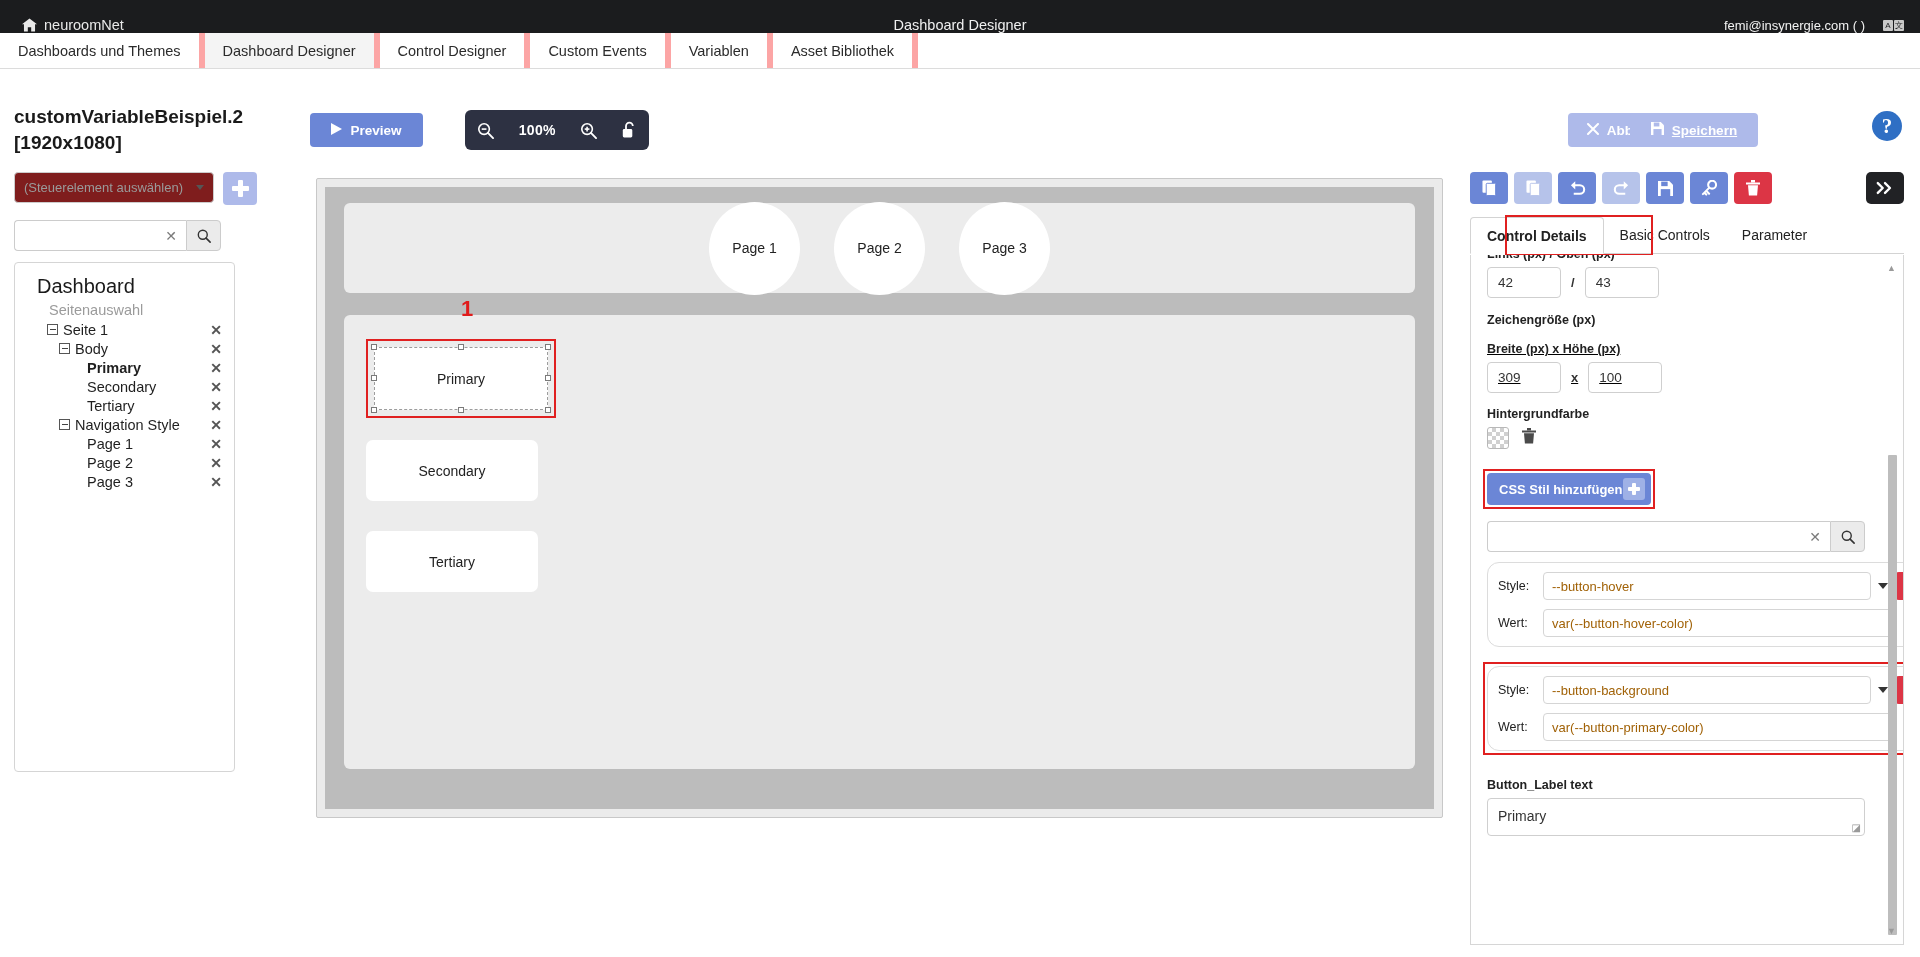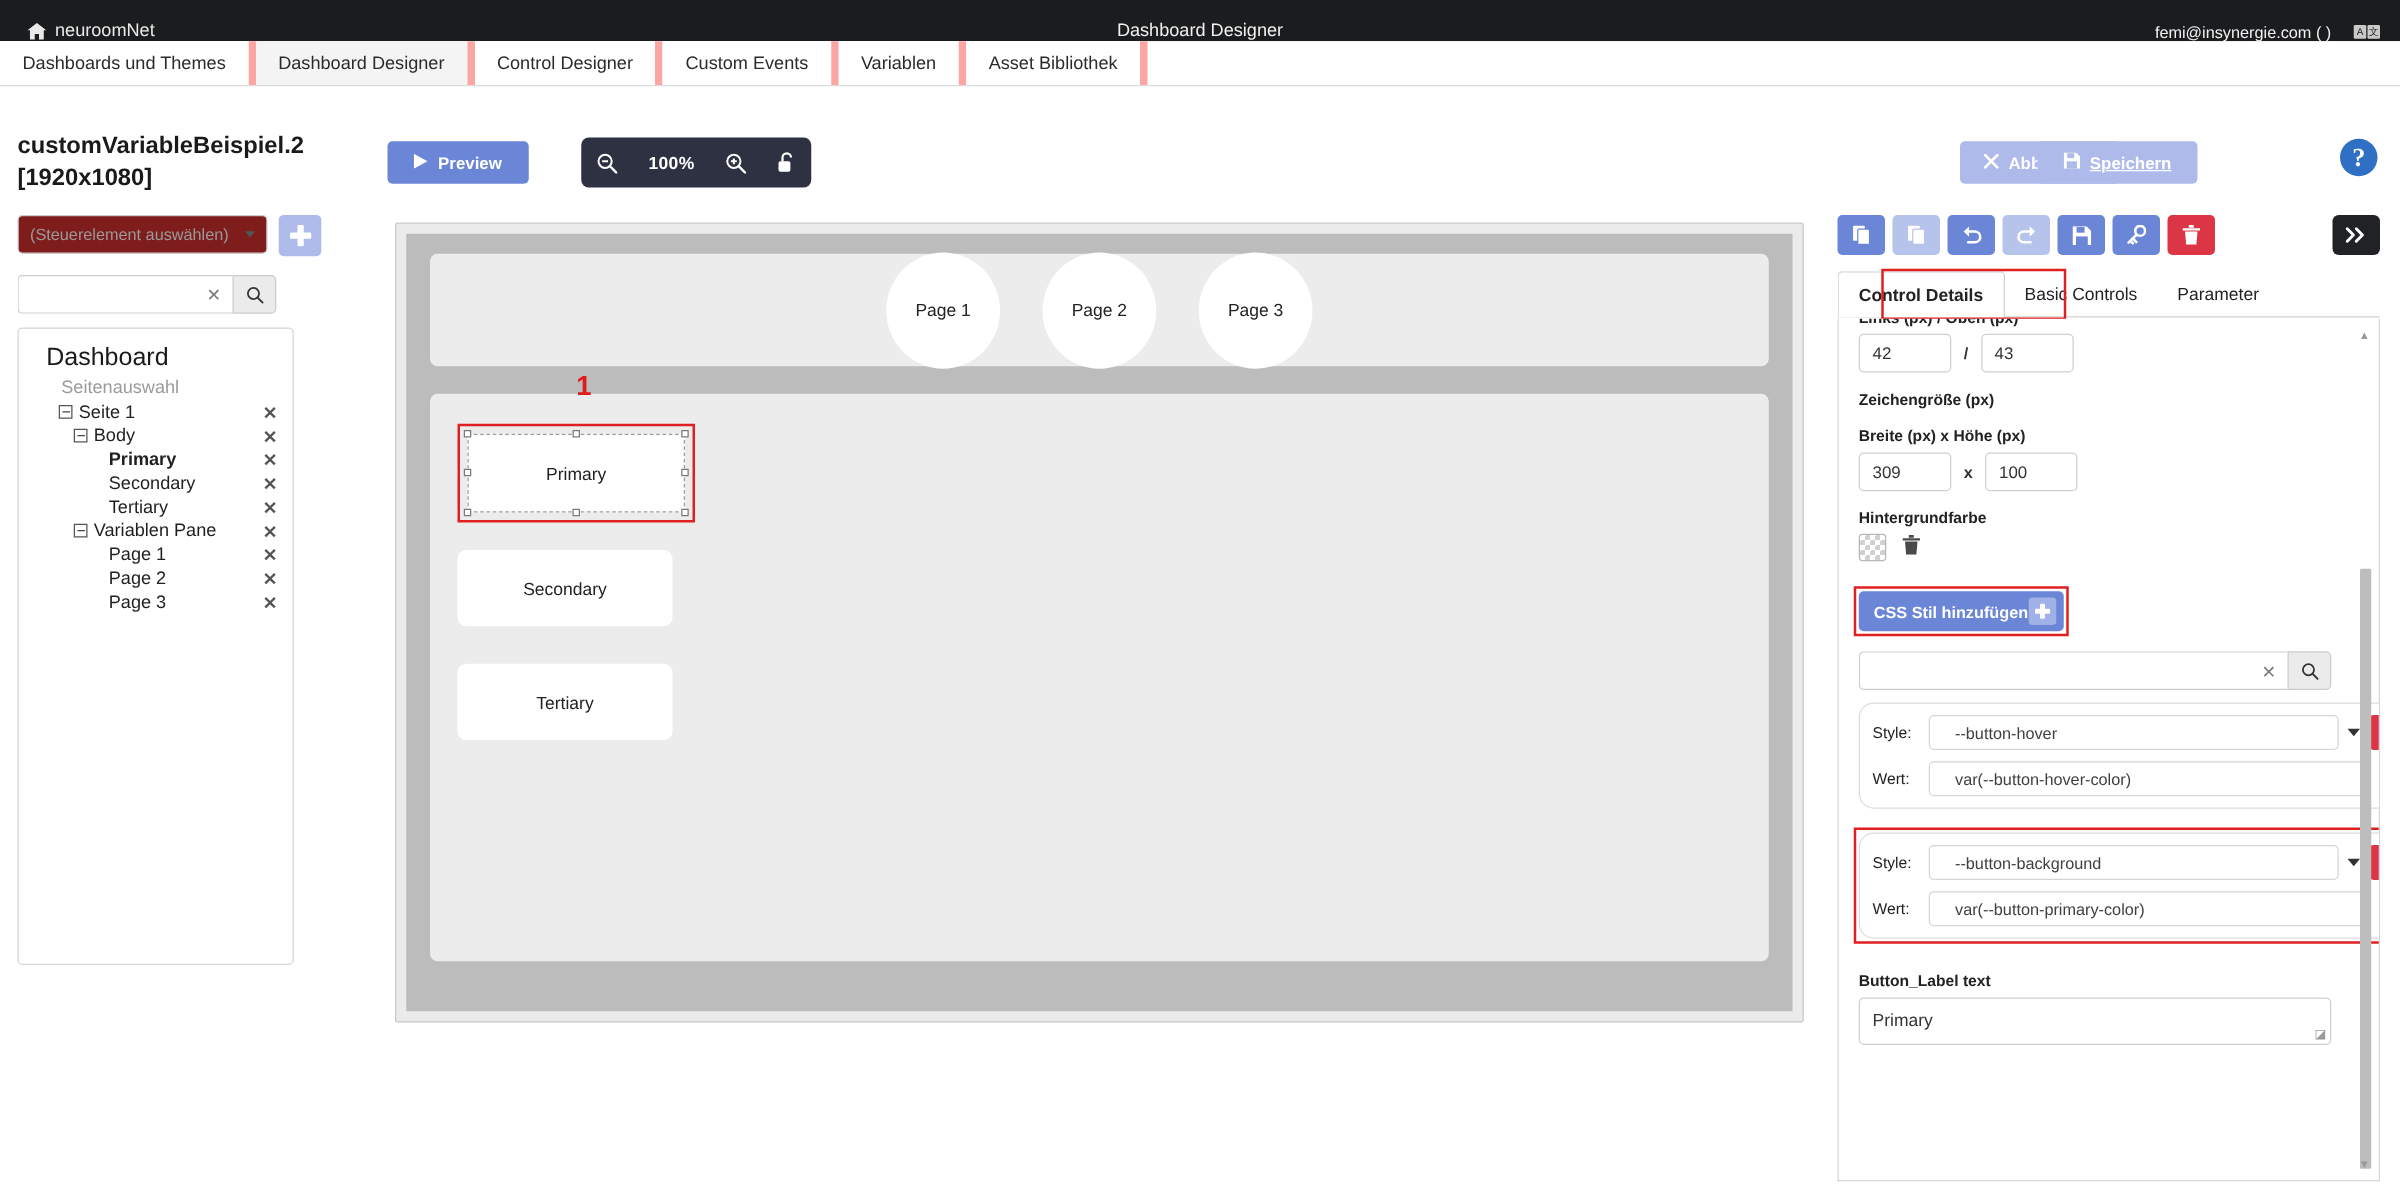--- a/index.html
+++ b/index.html
@@ -263,21 +263,21 @@
   }
   .style-card.highlight::after {
     content: ""; position: absolute; left: -5px; top: -5px; right: -29px; bottom: -5px;
     border: 2px solid #e02020; pointer-events: none;
   }
   .sc-row { display: flex; align-items: center; gap: 7px; margin-bottom: 9px; }
   .sc-row:last-child { margin-bottom: 0; }
   .sc-lab { font-size: 12.5px; color: #222; width: 38px; flex: none; }
   .sc-select {
     flex: 1; height: 28px; border: 1px solid #d5d5d5; border-radius: 4px; background: #fff;
-    display: flex; align-items: center; padding: 0 20px; font-size: 13px; color: #404040; cursor: pointer;
+    display: flex; align-items: center; padding: 0 8px; font-size: 13px; color: #a16207; cursor: pointer;
   }
   .sc-caret { width: 0; height: 0; border-left: 5px solid transparent; border-right: 5px solid transparent; border-top: 6px solid #333; flex: none; }
   .sc-del {
     width: 34px; height: 28px; background: #dc3545; border-radius: 4px; flex: none;
     display: flex; align-items: center; justify-content: center; cursor: pointer;
   }
   .sc-color { width: 26px; height: 24px; background: #000; border-radius: 4px; flex: none; cursor: pointer; }
   .ta {
     margin: 6px 0 0 16px; width: 378px; height: 38px; border: 1px solid #cfcfcf; border-radius: 4px;
     font-size: 14px; color: #333; padding: 9px 10px; position: relative; background: #fff;
@@ -420,21 +420,21 @@
         <span class="tlabel">Secondary</span>
         <span class="tree-x">✕</span>
       </div>
       <div class="tree-item" style="padding-left: 56px;">
         <span style="display: inline-block; width: 16px;"></span>
         <span class="tlabel">Tertiary</span>
         <span class="tree-x">✕</span>
       </div>
       <div class="tree-item" style="padding-left: 44px;">
         <span class="exp-box"></span>
-        <span class="tlabel">Variablen Pane</span>
+        <span class="tlabel">Navigation Style</span>
         <span class="tree-x">✕</span>
       </div>
       <div class="tree-item" style="padding-left: 56px;">
         <span style="display: inline-block; width: 16px;"></span>
         <span class="tlabel">Page 1</span>
         <span class="tree-x">✕</span>
       </div>
       <div class="tree-item" style="padding-left: 56px;">
         <span style="display: inline-block; width: 16px;"></span>
         <span class="tlabel">Page 2</span>
@@ -545,21 +545,21 @@
       <div class="inp">42</div>
       <span class="sep">/</span>
       <div class="inp">43</div>
     </div>
   </div>
 
   <div class="fld" style="margin-top:15px;">
     <div class="fld-label">Zeichengröße (px)</div>
   </div>
 
-  <div class="fld" style="margin-top:15px;">
+  <div class="fld" style="margin-top:15px;text-decoration:underline;">
     <div class="fld-label">Breite (px) x Höhe (px)</div>
     <div class="row2">
       <div class="inp">309</div>
       <span class="sep">x</span>
       <div class="inp">100</div>
     </div>
   </div>
 
   <div class="fld" style="margin-top:14px;">
     <div class="fld-label">Hintergrundfarbe</div>

